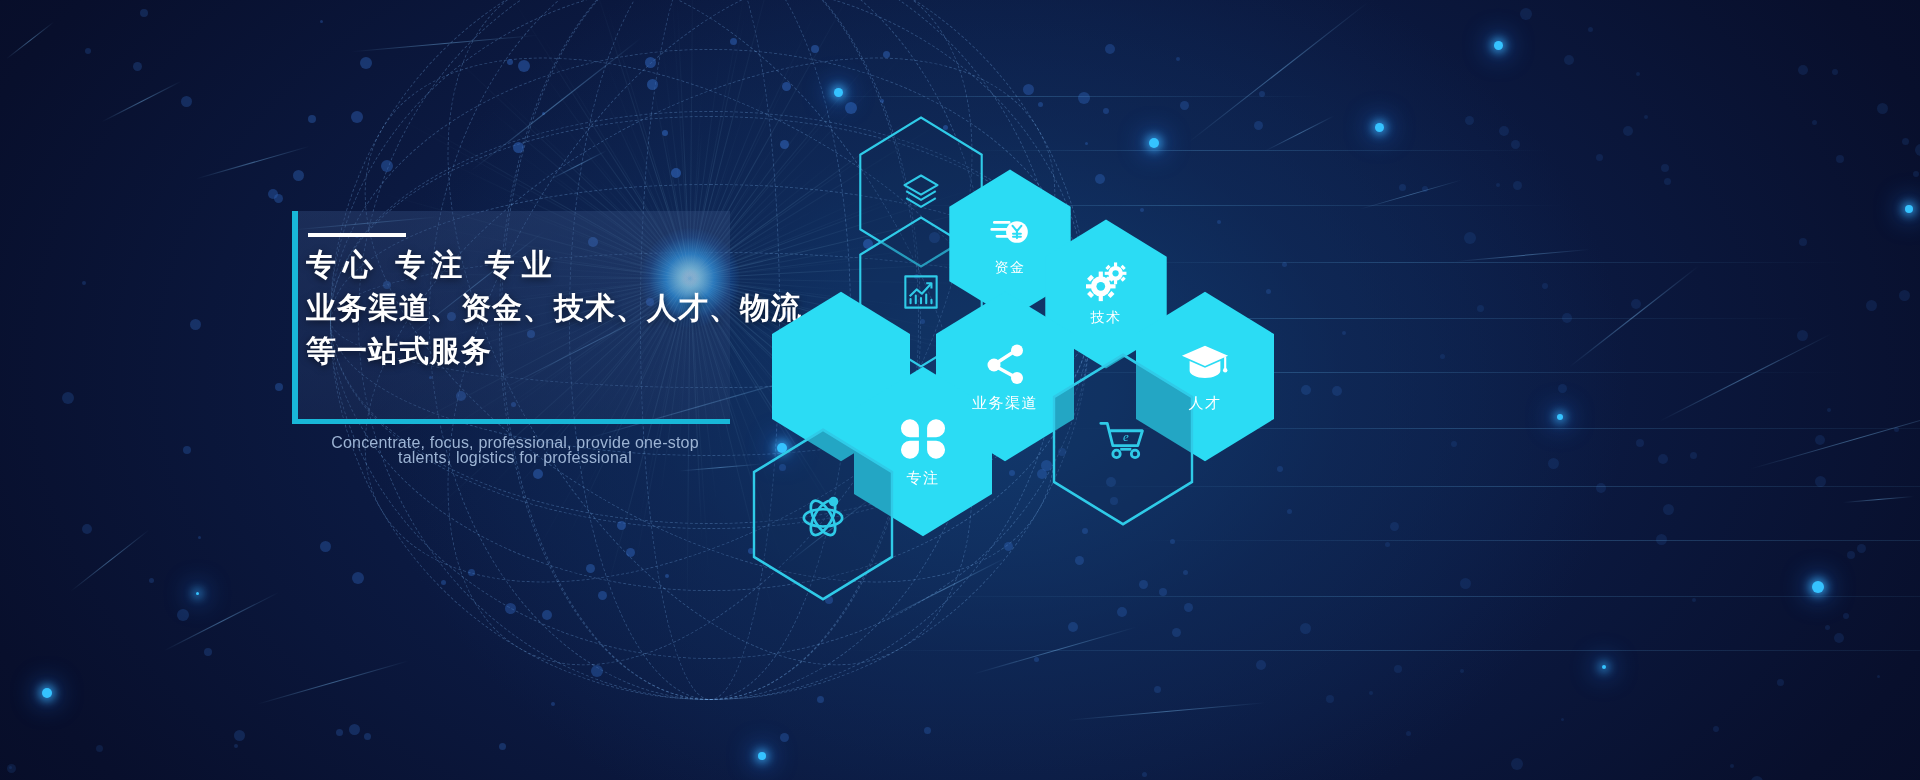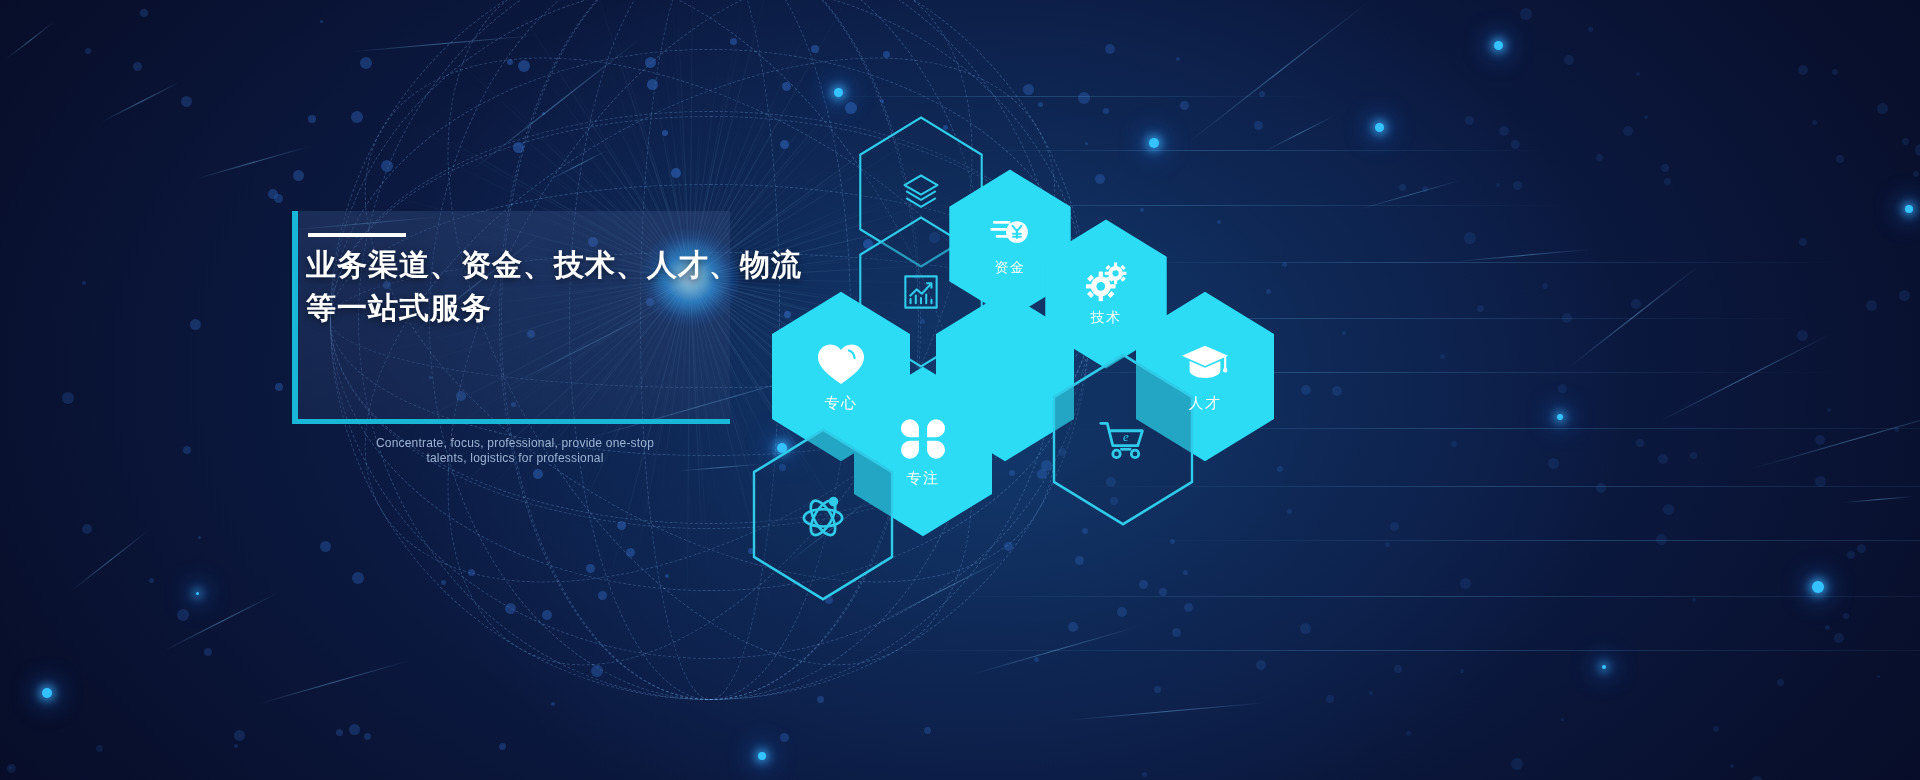--- a/index.html
+++ b/index.html
@@ -88,21 +88,21 @@
   #headline .ln.l1 { letter-spacing: 7px; }
   #bottom-rule {
     position: absolute; left: 292px; top: 419px;
     width: 438px; height: 5px; background: #18b7d8;
   }
   #sub-en {
     position: absolute; left: 300px; top: 436px;
     width: 430px;
     text-align: center;
     color: #9db4d4;
-    font-size: 12px; line-height: 14.5px;
+    font-size: 16px; line-height: 14.5px;
     letter-spacing: 0.2px;
   }
   #sub-en span { display: block; }
   
   #hexfield { position: absolute; left: 0; top: 0; width: 1604px; height: 780px; }
   .hex {
     position: absolute;
     width: 132px; height: 152px;
     display: flex; flex-direction: column;
     align-items: center; justify-content: center;
@@ -553,20 +553,21 @@
       <div class="streak" style="left:157px;top:621px;width:129px;transform:rotate(-27deg);"></div>
       <div class="streak" style="left:254px;top:682px;width:158px;transform:rotate(-16deg);"></div>
       <div class="streak" style="left:351px;top:43px;width:187px;transform:rotate(-5deg);"></div>
       <div class="streak" style="left:448px;top:104px;width:216px;transform:rotate(-38deg);"></div>
       <div class="streak" style="left:545px;top:165px;width:65px;transform:rotate(-27deg);"></div>
     </div>
 
   <div id="copy-panel"></div>
   <div id="headline-rule"></div>
   <div id="headline">
+    <span class="ln l1">专心  专注  专业</span>
     <span class="ln">业务渠道、资金、技术、人才、物流</span>
     <span class="ln">等一站式服务</span>
   </div>
   <div id="bottom-rule"></div>
   <div id="sub-en">
     <span>Concentrate, focus, professional, provide one-stop</span>
     <span>talents, logistics for professional</span>
   </div>
 
   <div id="hexfield">
@@ -655,34 +656,36 @@
               </g>
             </svg>
           </span>
           <span class="label">技术</span>
         </div>
       </div>
       <div class="hex solid big" style="left: 766px; top: 290px;">
         <svg class="shape" viewBox="0 0 100 102" preserveAspectRatio="none">
           <polygon points="50,1 96,26 96,76 50,101 4,76 4,26" fill="#2bdcf4"></polygon>
         </svg>
-        <div class="content">
-          <span>
-            <svg class="ico" viewBox="0 0 50 46" fill="#ffffff">
-              <path d="M25 43C11 33 2 25.5 2 16.2 2 9 7.6 3.5 14.6 3.5c4.3 0 8.1 2.1 10.4 5.4 2.3-3.3 6.1-5.4 10.4-5.4C42.4 3.5 48 9 48 16.2 48 25.5 39 33 25 43Z"></path>
-              <path d="M33 9.5a8.5 8.5 0 0 1 5.5 7.5" fill="none" stroke="#2bdcf4" stroke-width="2.3" stroke-linecap="round"></path>
-            </svg>
-          </span>
-          <span class="label">专心</span>
-        </div>
       </div>
       <div class="hex solid big" style="left: 930px; top: 290px;">
         <svg class="shape" viewBox="0 0 100 102" preserveAspectRatio="none">
           <polygon points="50,1 96,26 96,76 50,101 4,76 4,26" fill="#2bdcf4"></polygon>
         </svg>
+        <div class="content">
+          <span>
+            <svg class="ico" viewBox="0 0 48 46" fill="none" stroke="#ffffff" stroke-width="3.4">
+              <path d="M14 23 34 10M14 25 34 36"></path>
+              <circle cx="13" cy="24" r="6.5" fill="#ffffff" stroke="none"></circle>
+              <circle cx="36" cy="9.5" r="6" fill="#ffffff" stroke="none"></circle>
+              <circle cx="36" cy="37" r="6" fill="#ffffff" stroke="none"></circle>
+            </svg>
+          </span>
+          <span class="label">业务渠道</span>
+        </div>
       </div>
       <div class="hex solid big" style="left: 848px; top: 365px;">
         <svg class="shape" viewBox="0 0 100 102" preserveAspectRatio="none">
           <polygon points="50,1 96,26 96,76 50,101 4,76 4,26" fill="#2bdcf4"></polygon>
         </svg>
         <div class="content">
           <span>
             <svg class="ico" viewBox="0 0 48 46" fill="#ffffff">
               <path d="M22.2 21.2H10.8A8.8 8.8 0 0 1 2 12.4v-.3A8.8 8.8 0 0 1 10.8 3.3h.3a8.8 8.8 0 0 1 8.8 8.8v9.1z"></path>
               <path d="M25.8 21.2h11.4A8.8 8.8 0 0 0 46 12.4v-.3a8.8 8.8 0 0 0-8.8-8.8h-.3a8.8 8.8 0 0 0-8.8 8.8v9.1z" transform="translate(0,0)"></path>

